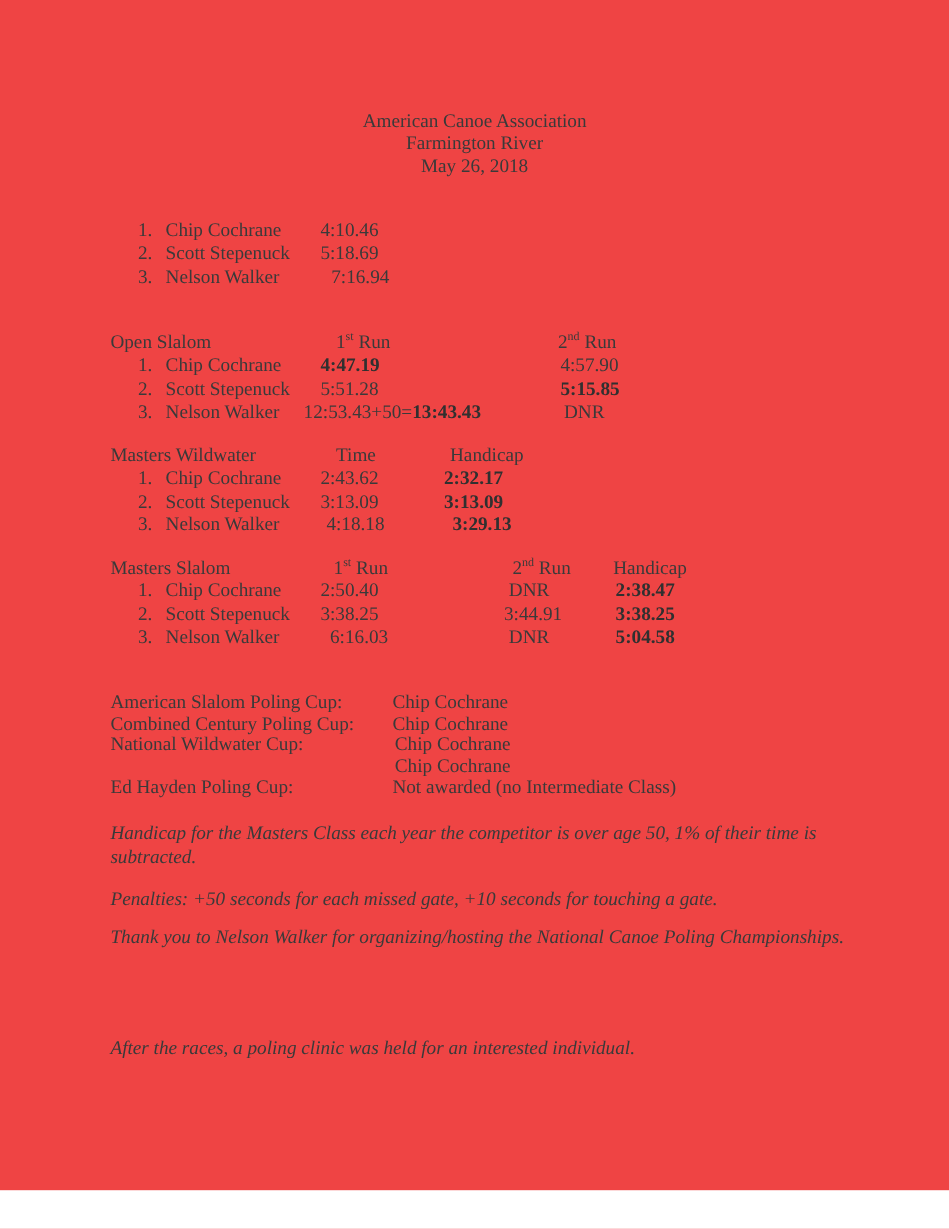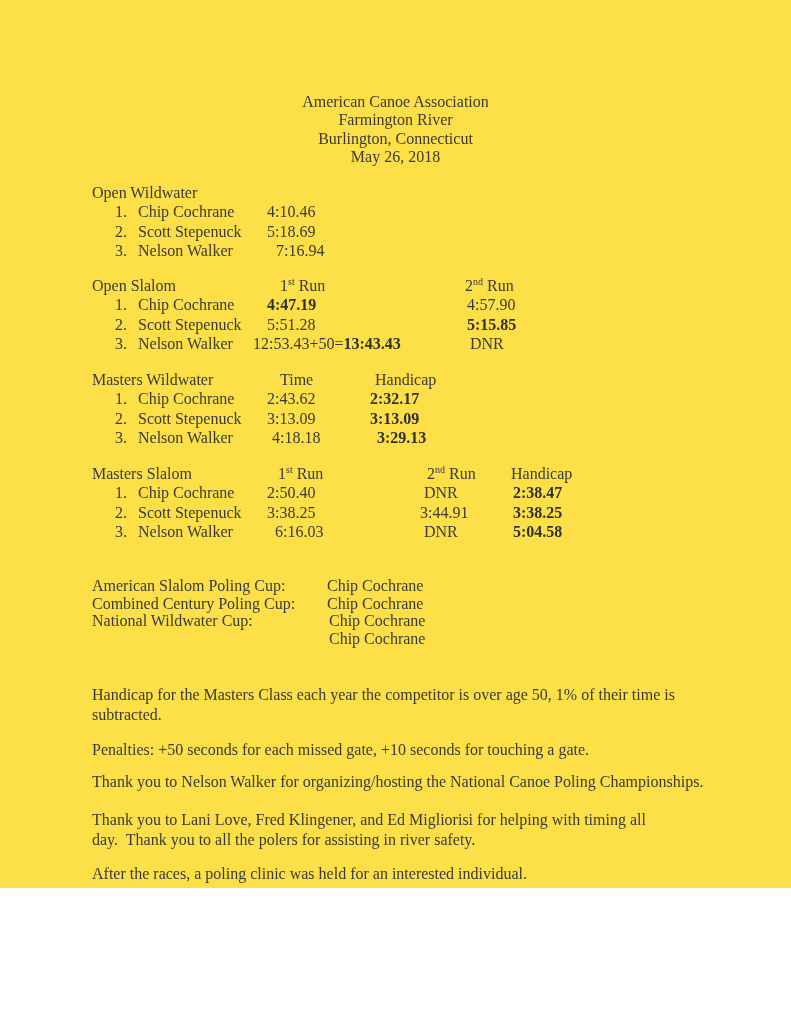--- a/index.html
+++ b/index.html
@@ -1,21 +1,21 @@
 <!DOCTYPE html>
 <html><head>
 <meta charset="utf-8">
 <title>ACA National Canoe Poling Championships Results</title>
 <style>
   html, body { margin: 0; padding: 0; background: #ffffff; }
   .page {
     position: relative;
     width: 791px;
-    height: 888px;
-    background: #fde047;
+    height: 992px;
+    background: #ef4444;
     overflow: hidden;
     font-family: "Liberation Serif", "DejaVu Serif", serif;
     font-size: 16px;
     color: #3a3a3a;
   }
   .header {
     position: absolute;
     top: 93px;
     left: 0;
     width: 791px;
@@ -26,39 +26,36 @@
   .line { position: relative; height: 19.3px; }
   .cups .line { height: 17.7px; }
   .abs { position: absolute; top: 0; white-space: pre; }
   .b { font-weight: bold; color: #303030; }
   sup { font-size: 10px; line-height: 0; }
   .para {
     position: absolute;
     left: 92px;
     width: 640px;
     line-height: 19.5px;
+    font-style: italic;
   }
   .pline { white-space: pre; }
 </style>
 </head>
 <body>
 
 <div class="page">
 
   <div class="header">
     <div>American Canoe Association</div>
     <div>Farmington River</div>
-    <div>Burlington, Connecticut</div>
     <div>May 26, 2018</div>
   </div>
 
   <div class="section" style="top:184px">
-    <div class="line">
-      <span class="abs" style="left:92px">Open Wildwater</span>
-    </div>
     <div class="line">
       <span class="abs" style="left:115px">1.</span>
       <span class="abs" style="left:138px">Chip Cochrane</span>
       <span class="abs" style="left:267px">4:10.46</span>
     </div>
     <div class="line">
       <span class="abs" style="left:115px">2.</span>
       <span class="abs" style="left:138px">Scott Stepenuck</span>
       <span class="abs" style="left:267px">5:18.69</span>
     </div>
@@ -160,37 +157,37 @@
       <span class="abs" style="left:92px">Combined Century Poling Cup:</span>
       <span class="abs" style="left:327px">Chip Cochrane</span>
     </div>
     <div class="line">
       <span class="abs" style="left:92px">National Wildwater Cup:</span>
       <span class="abs" style="left:329px">Chip Cochrane</span>
     </div>
     <div class="line">
       <span class="abs" style="left:329px">Chip Cochrane</span>
     </div>
+    <div class="line">
+      <span class="abs" style="left:92px">Ed Hayden Poling Cup:</span>
+      <span class="abs" style="left:327px">Not awarded (no Intermediate Class)</span>
+    </div>
   </div>
 
   <div class="para" style="top:685px">
     <div class="pline">Handicap for the Masters Class each year the competitor is over age 50, 1% of their time is</div>
     <div class="pline">subtracted.</div>
   </div>
 
   <div class="para" style="top:740px">
     <div class="pline">Penalties: +50 seconds for each missed gate, +10 seconds for touching a gate.</div>
   </div>
 
   <div class="para" style="top:772px">
     <div class="pline">Thank you to Nelson Walker for organizing/hosting the National Canoe Poling Championships.</div>
   </div>
 
-  <div class="para" style="top:810px">
-    <div class="pline">Thank you to Lani Love, Fred Klingener, and Ed Migliorisi for helping with timing all</div>
-    <div class="pline">day.  Thank you to all the polers for assisting in river safety.</div>
-  </div>
 
   <div class="para" style="top:864px">
     <div class="pline">After the races, a poling clinic was held for an interested individual.</div>
   </div>
 
 </div>
 
 </body></html>

